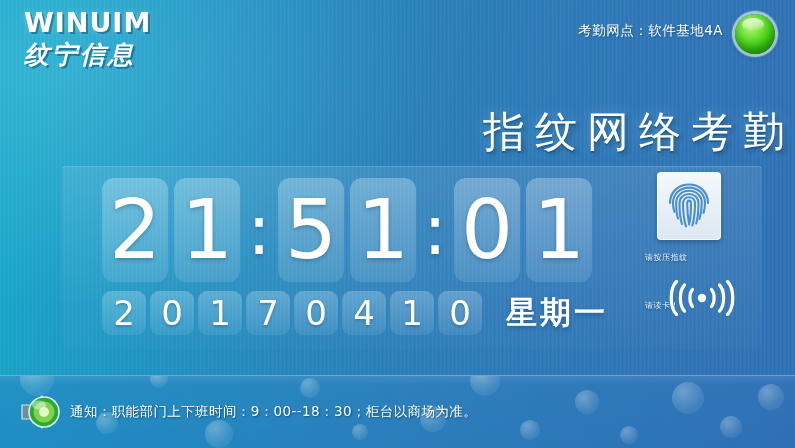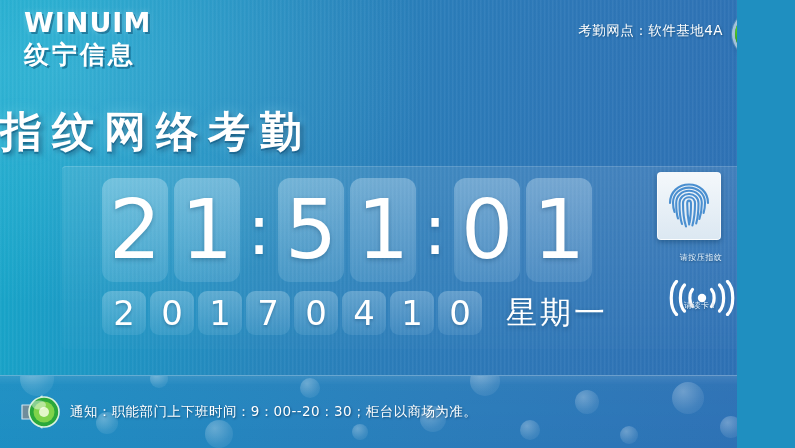--- a/index.html
+++ b/index.html
@@ -2,21 +2,21 @@
 <html><head>
 <meta charset="utf-8">
 <style>
   html,body{margin:0;padding:0;}
   body{
     width:795px;height:448px;overflow:hidden;
     font-family:"DejaVu Sans","Liberation Sans",sans-serif;
     background:#1f8fc0;
   }
   #app{
-    position:relative;width:737px;height:448px;overflow:hidden;
+    position:relative;width:795px;height:448px;overflow:hidden;
     background:
       linear-gradient(100deg,
         #17a7cb 0%,
         #18a4c9 7%,
         #1c9ac6 16%,
         #2190c2 28%,
         #2786bd 40%,
         #2b7dba 55%,
         #2e78b8 70%,
         #2f74b6 85%,
@@ -44,20 +44,21 @@
   .logo-word{
     font-family:"DejaVu Sans","Liberation Sans",sans-serif;
     font-size:27px;font-weight:bold;letter-spacing:1px;color:#ffffff;
     line-height:30px;
     text-shadow:2px 2px 0 rgba(0,60,95,0.45), 0 0 6px rgba(255,255,255,0.25);
   }
   .logo-cn{
     font-size:25px;font-weight:bold;color:#ffffff;letter-spacing:3px;
     line-height:30px;margin-top:2px;
     text-shadow:2px 2px 0 rgba(0,60,95,0.45);
+    font-style:italic;
   }
   .site{
     position:absolute;right:72px;top:22px;
     color:#ffffff;font-size:13.5px;letter-spacing:.5px;
     text-shadow:1px 1px 2px rgba(0,50,85,0.55);
     white-space:nowrap;
     text-align:center;
   }
   .led-wrap{position:absolute;right:18px;top:14px;width:42px;height:42px;}
   .led{
@@ -72,22 +73,22 @@
     position:relative;
   }
   .led:after{
     content:"";position:absolute;left:7px;top:4px;width:22px;height:13px;
     border-radius:50%;
     background:linear-gradient(180deg, rgba(255,255,255,0.85), rgba(255,255,255,0.05));
   }
 
   
   .title{
-    position:absolute;left:0;top:104px;width:795px;text-align:left;
-    font-size:42px;font-weight:bold;color:#ffffff;letter-spacing:10px;
+    position:absolute;left:0;top:104px;width:795px;text-align:right;
+    font-size:42px;font-weight:normal;color:#ffffff;letter-spacing:10px;
     text-shadow:
       0 2px 0 rgba(0,60,100,0.35),
       3px 3px 5px rgba(0,45,80,0.45),
       0 0 14px rgba(190,240,255,0.35);
   }
 
   
   .panel{
     position:absolute;left:62px;top:166px;width:700px;height:182px;
     background:linear-gradient(180deg, rgba(255,255,255,0.10), rgba(255,255,255,0.02));
@@ -112,35 +113,35 @@
   .dcell{
     width:44px;height:44px;margin-right:4px;border-radius:9px;
     background:linear-gradient(180deg, rgba(235,248,255,0.26), rgba(210,238,252,0.10));
     display:flex;align-items:center;justify-content:center;
     color:#ffffff;font-size:34px;line-height:34px;
     text-shadow:0 2px 3px rgba(0,50,85,0.28);
   }
   .weekday{
     margin-left:14px;height:44px;padding:0 6px;
     display:flex;align-items:center;justify-content:center;
-    color:#ffffff;font-size:31px;font-weight:normal;letter-spacing:3px;
+    color:#ffffff;font-size:31px;font-weight:bold;letter-spacing:3px;
     text-shadow:0 2px 4px rgba(0,50,85,0.40);
   }
 
   
   .devcol{position:absolute;left:645px;top:172px;width:112px;height:170px;}
   .fp-box{
     position:absolute;left:12px;top:0;width:62px;height:66px;border-radius:4px;
     background:linear-gradient(180deg,#f4f8fb,#dce8f2);
     border:1px solid rgba(255,255,255,0.65);
     box-shadow:0 2px 5px rgba(0,40,70,0.35);
     display:flex;align-items:center;justify-content:center;
   }
   .cap{
-    position:absolute;width:112px;text-align:center;
+    position:absolute;width:112px;text-align:left;
     color:#eaf6ff;font-size:8px;letter-spacing:.5px;
     text-shadow:0 1px 2px rgba(0,45,80,0.6);
   }
   .cap-fp{top:80px;left:0;}
   .rfid{position:absolute;left:22px;top:108px;width:70px;height:36px;}
   .cap-rfid{top:128px;left:0;}
 
   
   .notice{
     position:absolute;left:0;bottom:0;width:795px;height:72px;
@@ -259,15 +260,15 @@
     <div class="speaker">
       <svg width="46" height="40" viewBox="0 0 46 40">
         <path d="M4 13 L13 13 L24 4 L24 36 L13 27 L4 27 Z" fill="#6f8d9c" stroke="#cfe4ef" stroke-width="1.2" stroke-linejoin="round"></path>
         <circle cx="26" cy="20" r="15" fill="#2aa83a"></circle>
         <circle cx="26" cy="20" r="15" fill="none" stroke="#d9f2dd" stroke-width="1.6"></circle>
         <circle cx="26" cy="20" r="10.5" fill="#7fd34a"></circle>
         <circle cx="26" cy="20" r="5" fill="#e3f7c9"></circle>
         <ellipse cx="21" cy="13" rx="7" ry="4.5" fill="rgba(255,255,255,0.45)"></ellipse>
       </svg>
     </div>
-    <div class="notice-text">通知：职能部门上下班时间：9：00--20：30；柜台以商场为准。</div>
+    <div class="notice-text">通知：职能部门上下班时间：9：00--18：30；柜台以商场为准。</div>
   </div>
 </div>
 
 </body></html>

